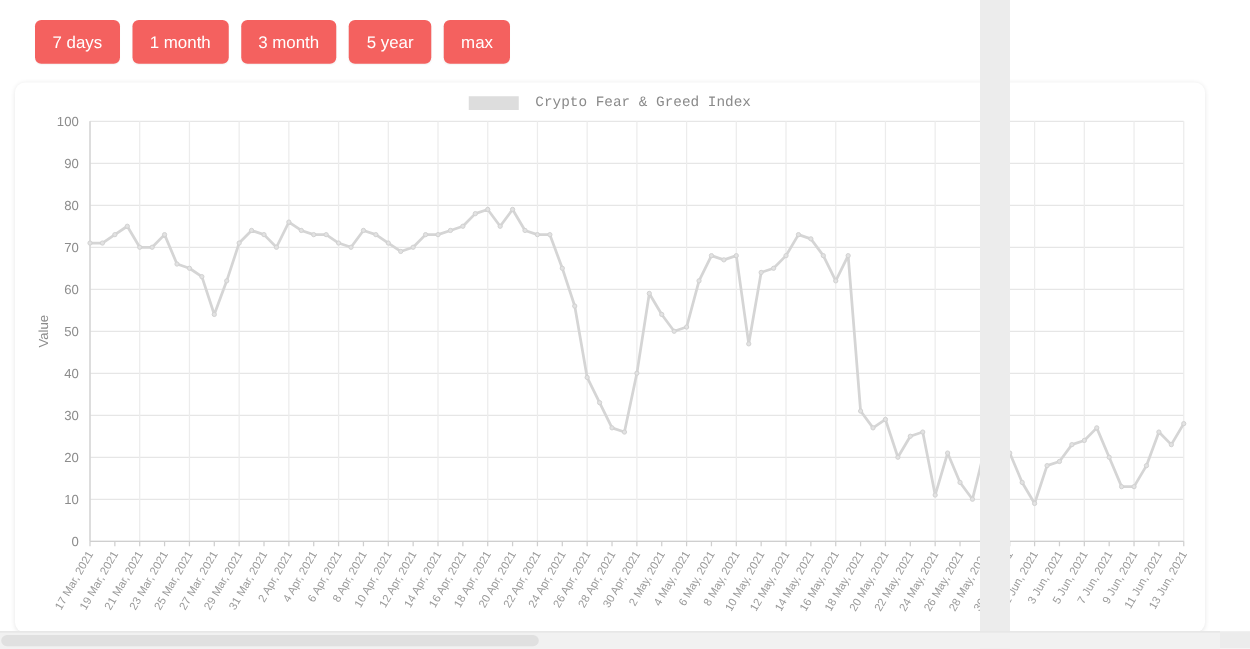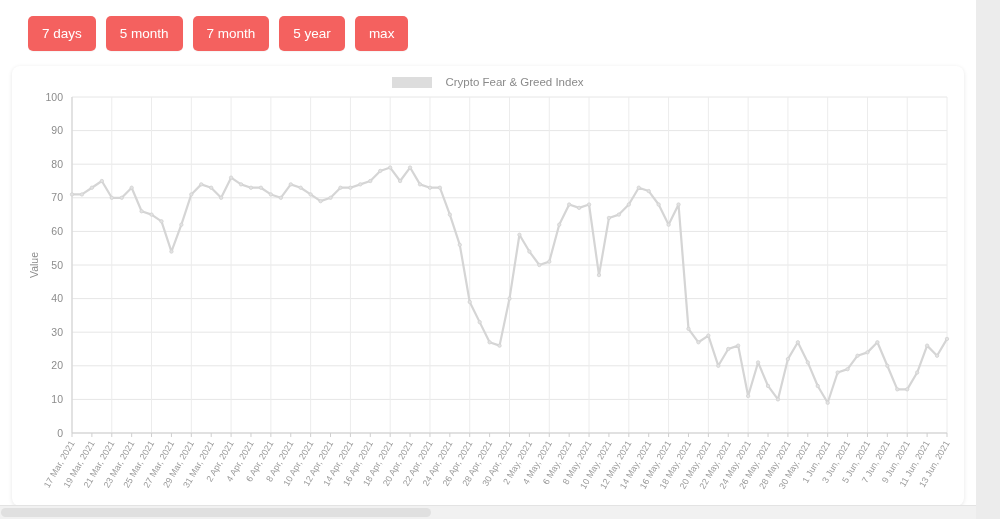--- a/index.html
+++ b/index.html
@@ -5,21 +5,21 @@
   * { box-sizing: border-box; }
   html, body {
     margin: 0; padding: 0;
     width: 1000px; height: 519px;
     background: #ffffff;
     font-family: "Liberation Sans", sans-serif;
     overflow: hidden;
   }
   #page {
     position: relative;
-    width: 1000px; height: 519px;
+    width: 808px; height: 519px;
     background: #ffffff;
   }
   
   .gutter-right {
     position: absolute; top: 0; right: 0;
     width: 24px; height: 519px;
     background: #ececec;
   }
   .gutter-bottom {
     position: absolute; left: 0; bottom: 0;
@@ -66,20 +66,21 @@
     background: #ffffff;
     border-radius: 8px;
     box-shadow: 0 1px 4px rgba(0,0,0,0.10);
   }
 
   .legend {
     position: absolute; left: 0; top: 10px;
     width: 952px;
     display: flex; justify-content: center; align-items: center;
     gap: 13px;
+    font-family: Liberation Mono, monospace;
   }
   .legend-swatch {
     width: 40px; height: 11px;
     background: #dddddd;
   }
   .legend-label {
     font-size: 11.5px;
     color: #8a8a8a;
   }
 
@@ -100,22 +101,22 @@
     font-size: 9px; fill: #9a9a9a;
   }
 </style>
 </head>
 <body>
 
 <div id="page">
 
   <div class="toolbar">
     <button class="range-btn">7 days</button>
-    <button class="range-btn">5 month</button>
-    <button class="range-btn">7 month</button>
+    <button class="range-btn">1 month</button>
+    <button class="range-btn">3 month</button>
     <button class="range-btn">5 year</button>
     <button class="range-btn">max</button>
   </div>
 
   <div class="chart-card">
 
     <div class="legend">
       <span class="legend-swatch"></span>
       <span class="legend-label">Crypto Fear &amp; Greed Index</span>
     </div>

